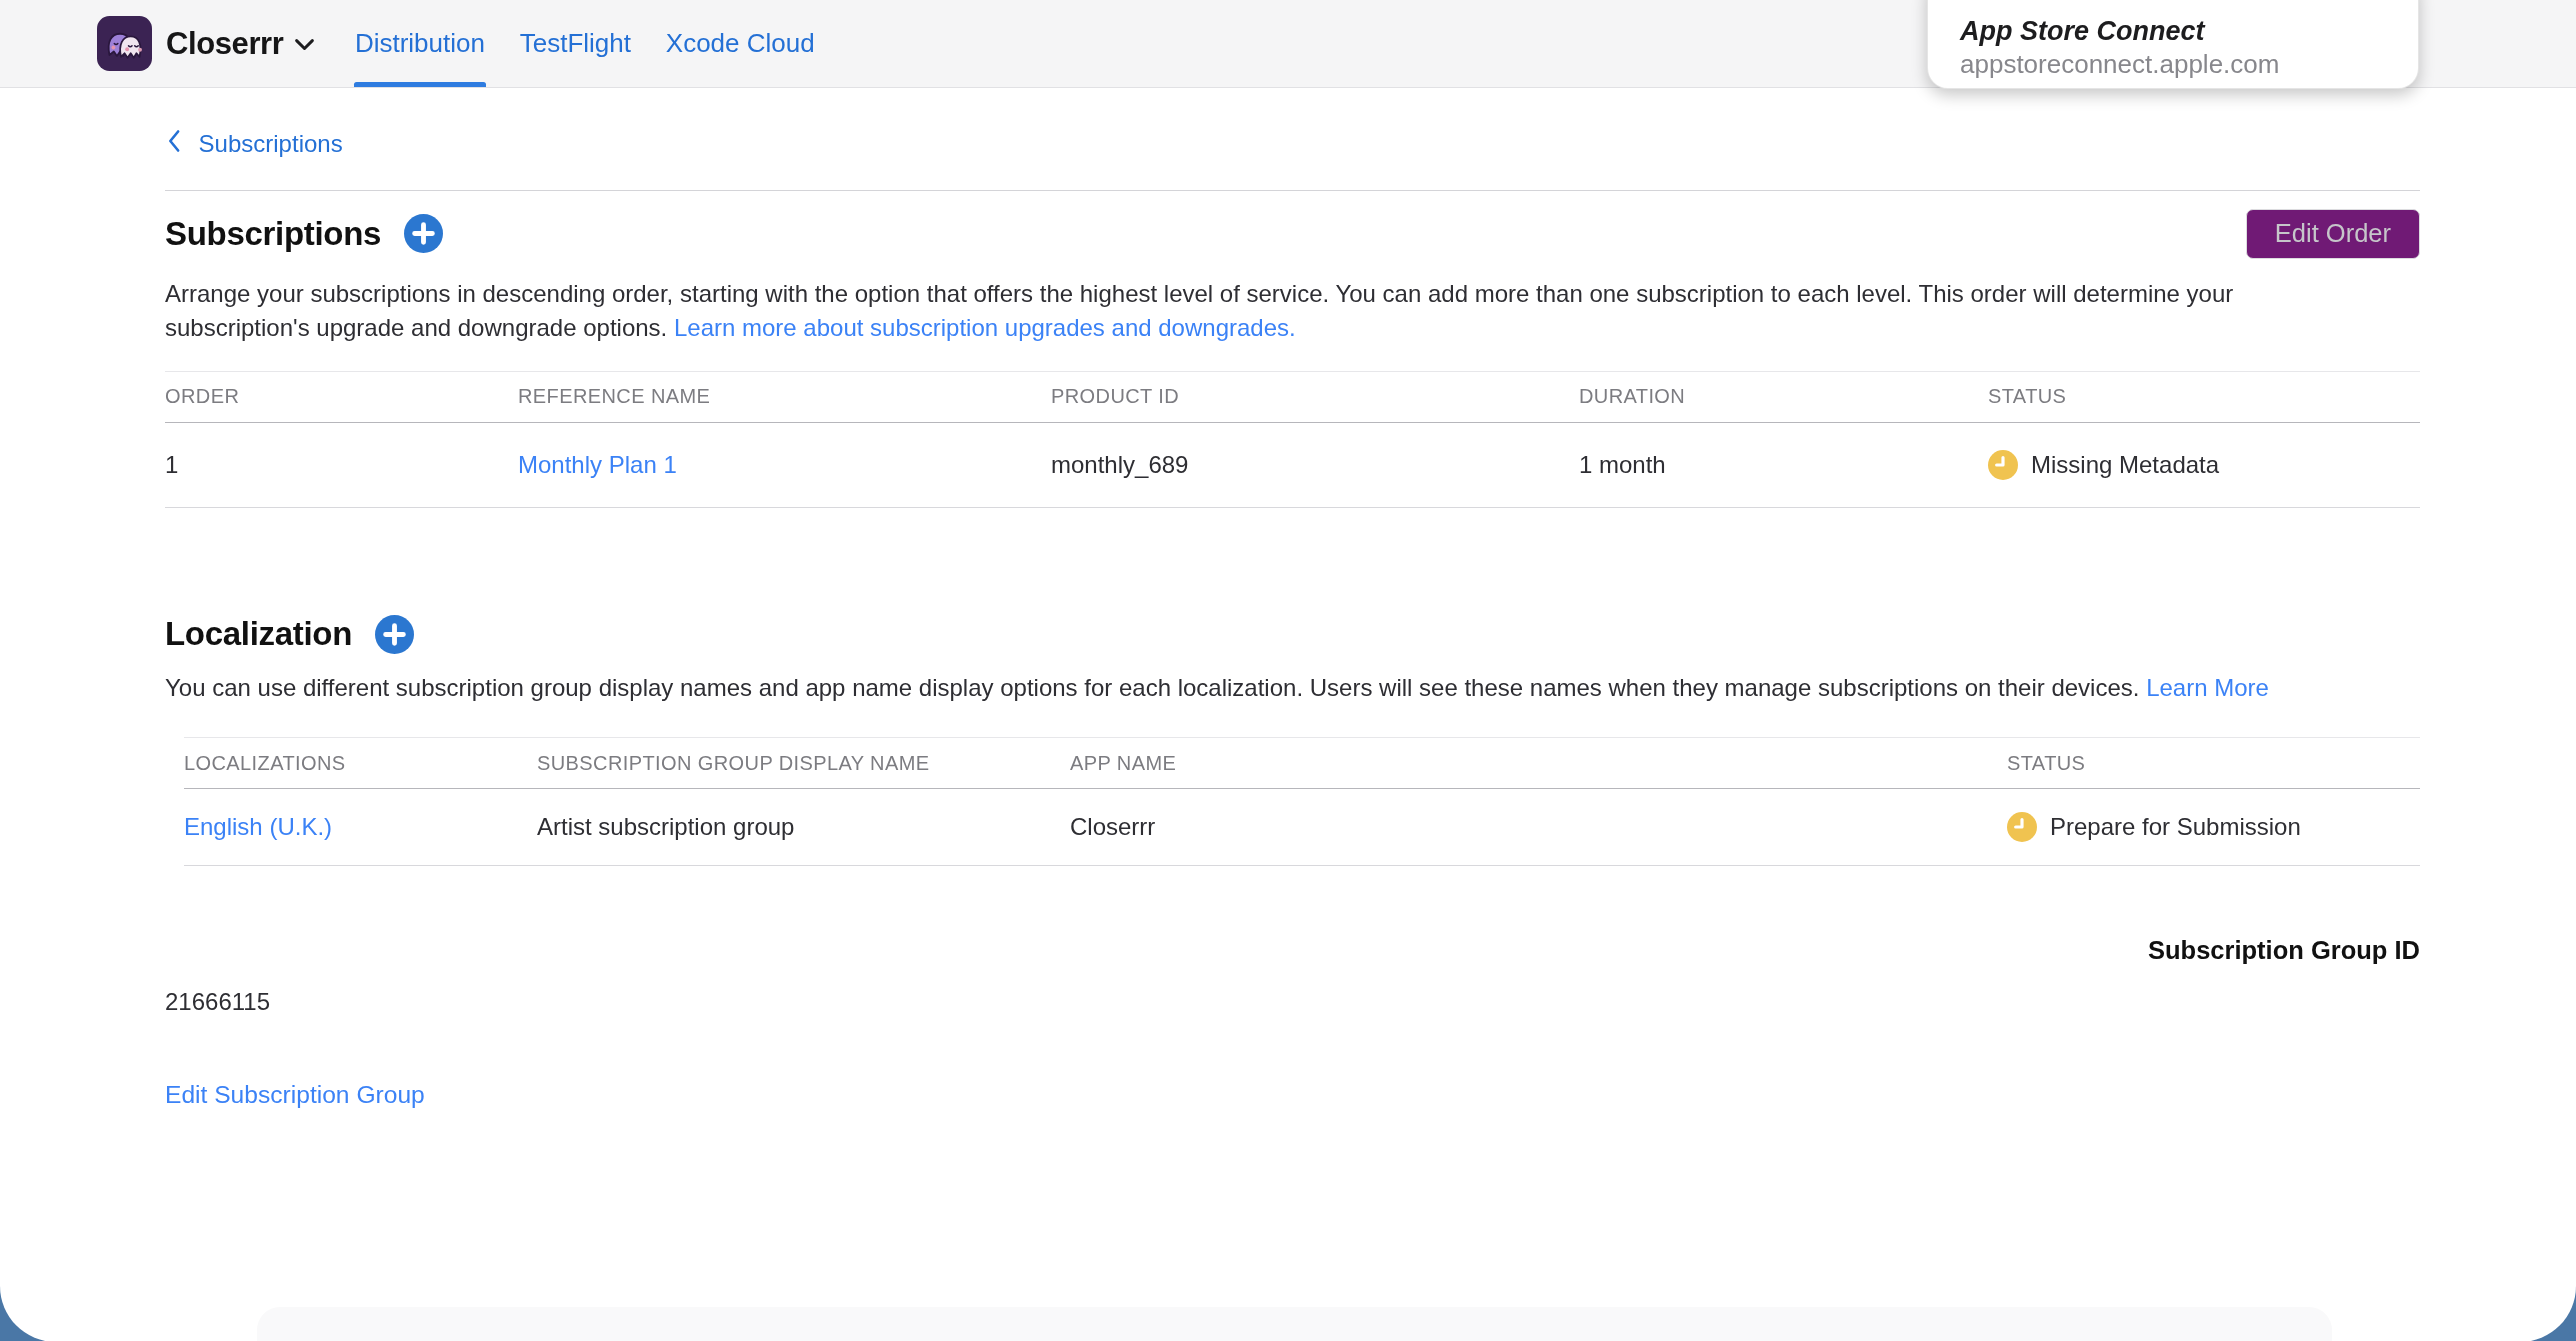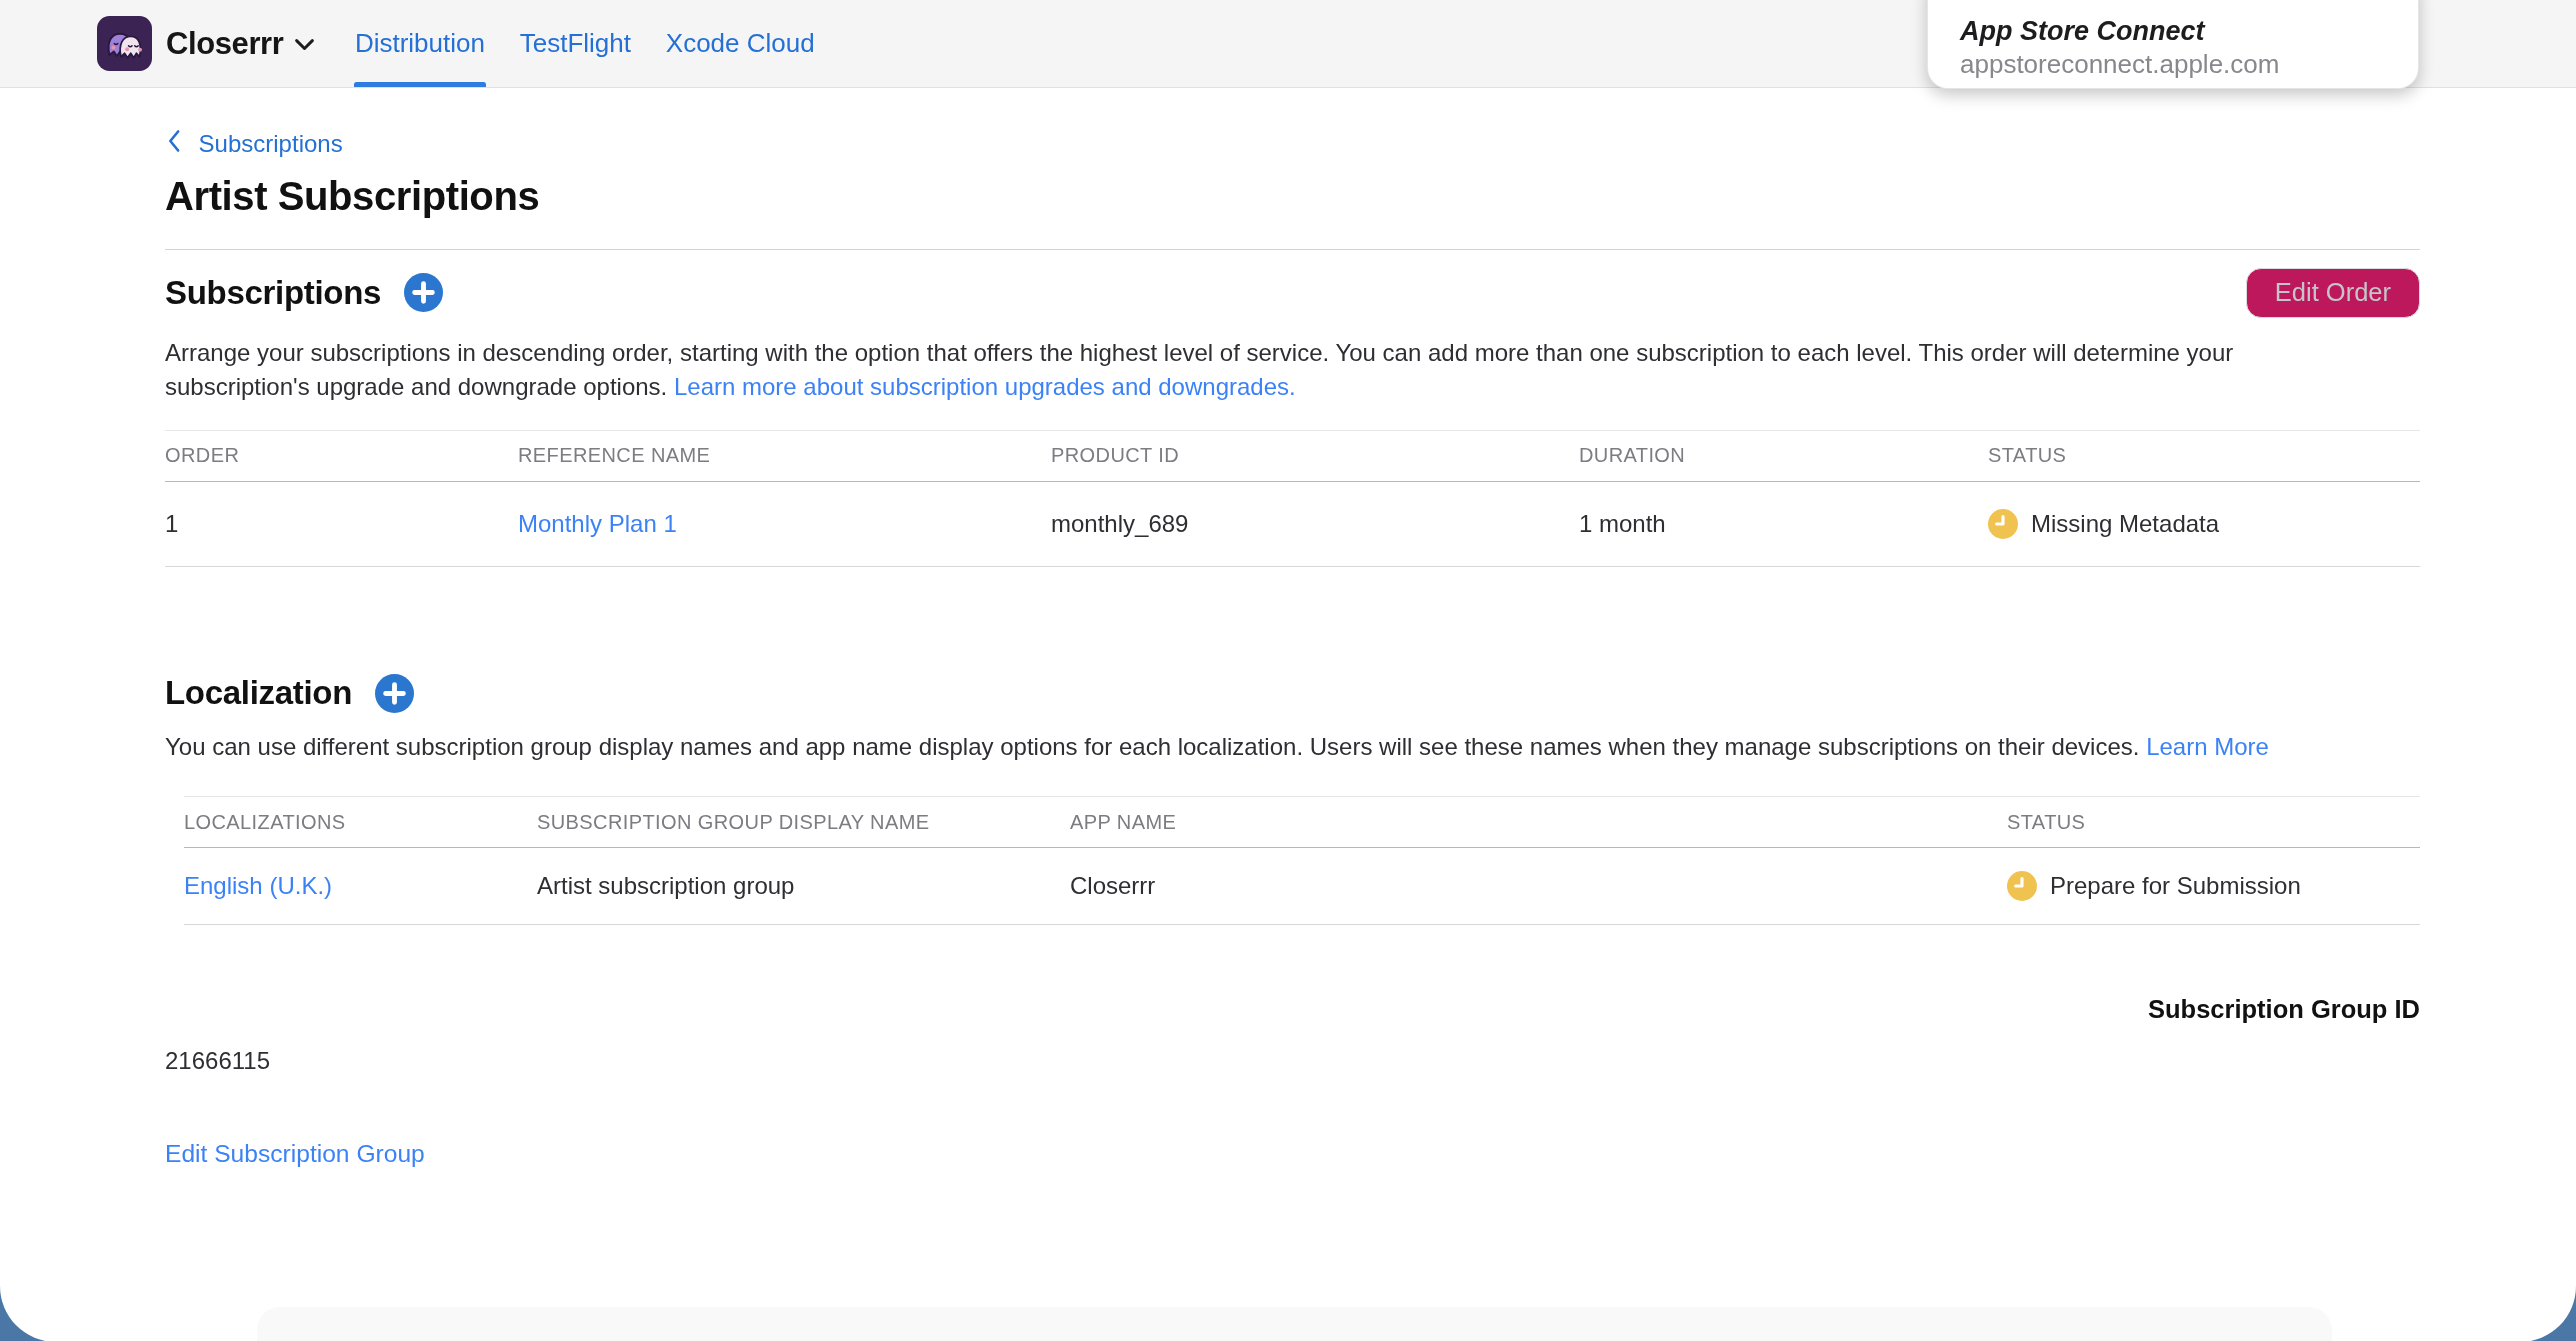--- a/index.html
+++ b/index.html
@@ -62,22 +62,22 @@
     letter-spacing:-0.4px;
   }
   .title-divider { margin-top:30px; border-top:0.9px solid #d4d4d8; }
   .section-row { margin-top:17.6px; display:flex; align-items:center; justify-content:space-between; }
   .section-heading {
     font-size:33px; font-weight:bold; color:#111; letter-spacing:-0.3px;
     display:flex; align-items:center; gap:23px;
   }
   .plus-btn { width:39px; height:39px; display:block; cursor:pointer; border:none; background:none; padding:0; }
   .btn-disabled {
-    font-size:25.5px; color:#c6c6ca; background:#be185d;
-    border:1.8px solid #dcdcdf; border-radius:15px;
+    font-size:25.5px; color:#c6c6ca; background:#701a75;
+    border:1.8px solid #dcdcdf; border-radius:7px;
     padding:9.7px 28px; cursor:default;
   }
   .desc {
     margin-top:17.6px; font-size:24px; line-height:34px; color:#2e2e33;
     max-width:2101px;
   }
   .desc a, .link { color:#3b82f6; text-decoration:none; cursor:pointer; }
   
   .table { margin-top:26px; border-top:0.9px solid #e7e7ea; }
   .t-head {
@@ -146,21 +146,20 @@
 
     <div class="breadcrumb">
       <span>
         <svg width="17.6" height="26" viewBox="0 0 20 30">
           <path d="M15 4L6 15l9 11" stroke="#2470d5" stroke-width="3" fill="none" stroke-linecap="round" stroke-linejoin="round"></path>
         </svg>
       </span>
       <span>Subscriptions</span>
     </div>
 
-    <h1 class="page-title">Artist Subscriptions</h1>
 
     <div class="title-divider"></div>
 
     
     <div class="section-row">
       <h2 class="section-heading">
         <span>Subscriptions</span>
         <button class="plus-btn">
           <svg viewBox="0 0 44 44" width="39" height="39">
             <circle cx="22" cy="22" r="22" fill="#2B77D0"></circle>

